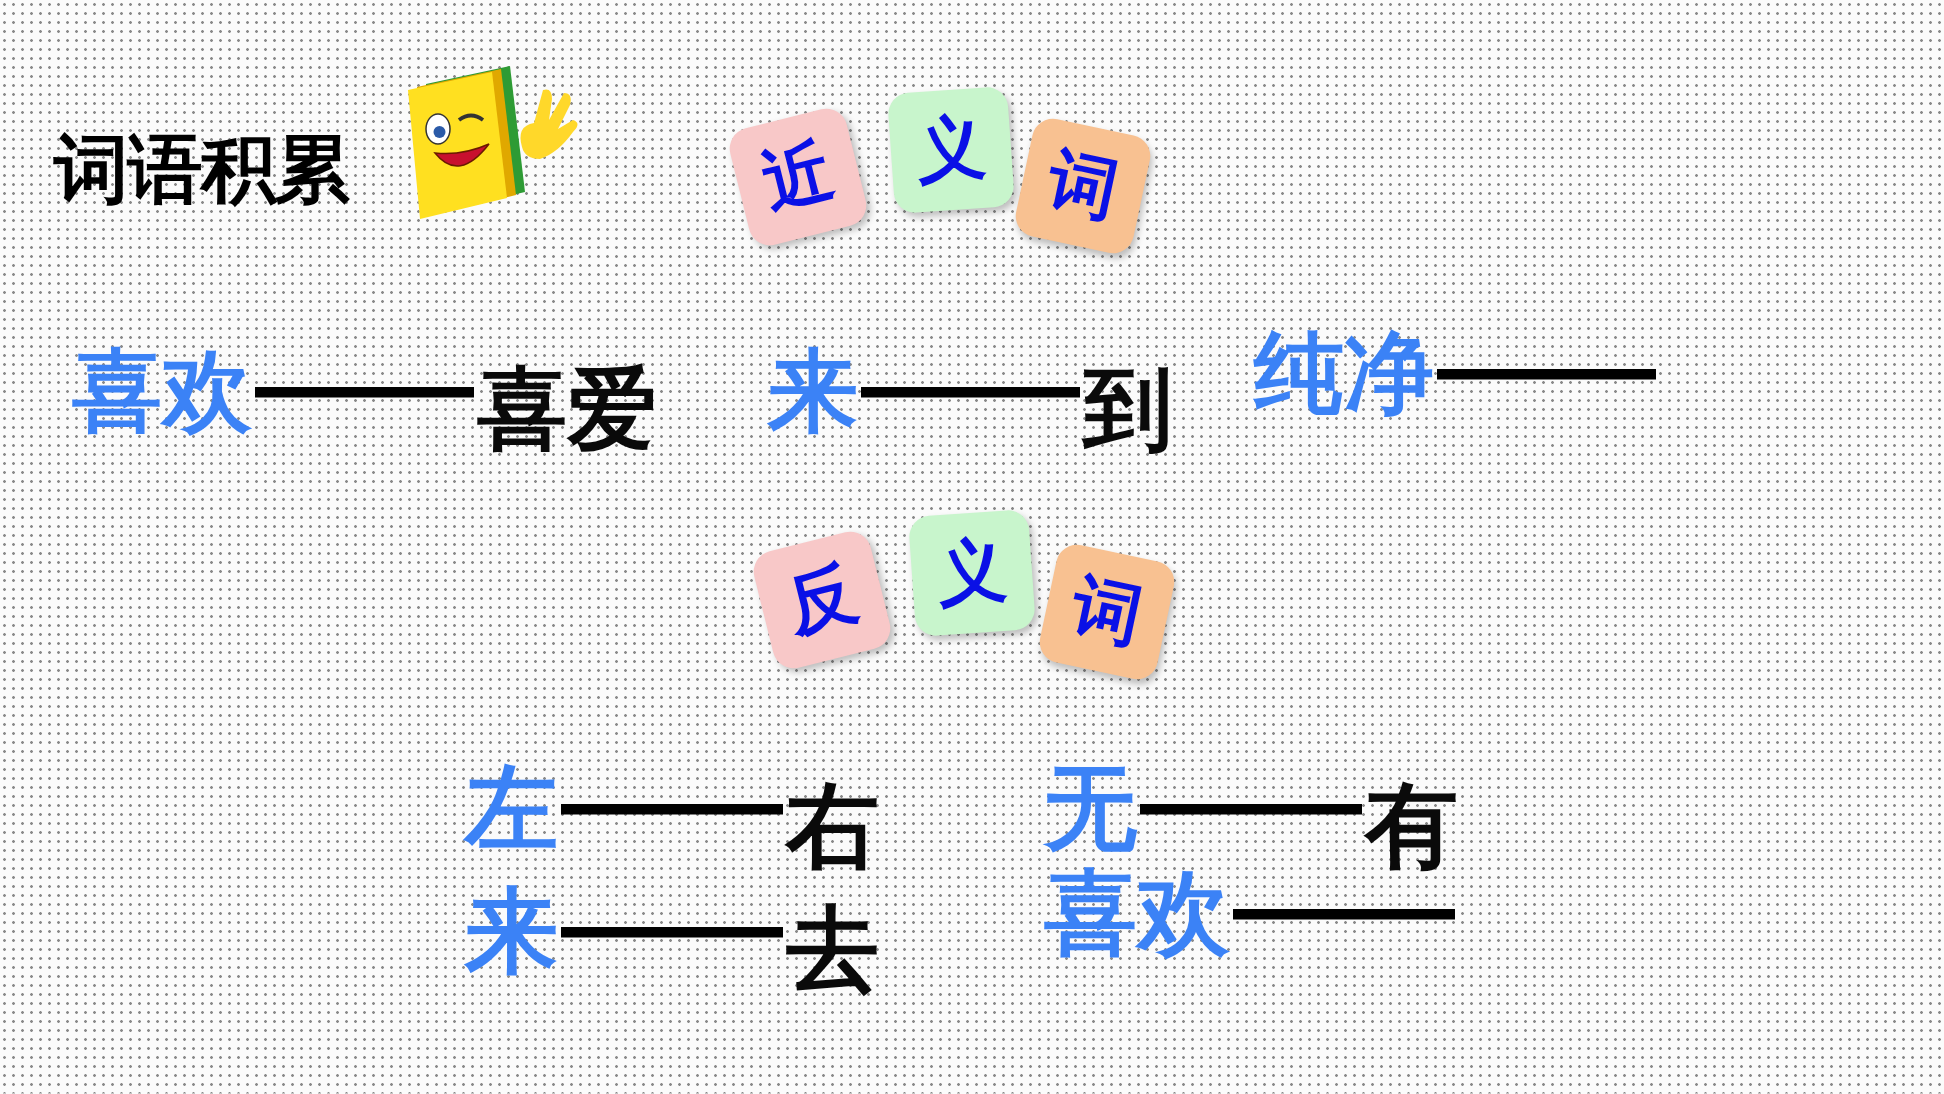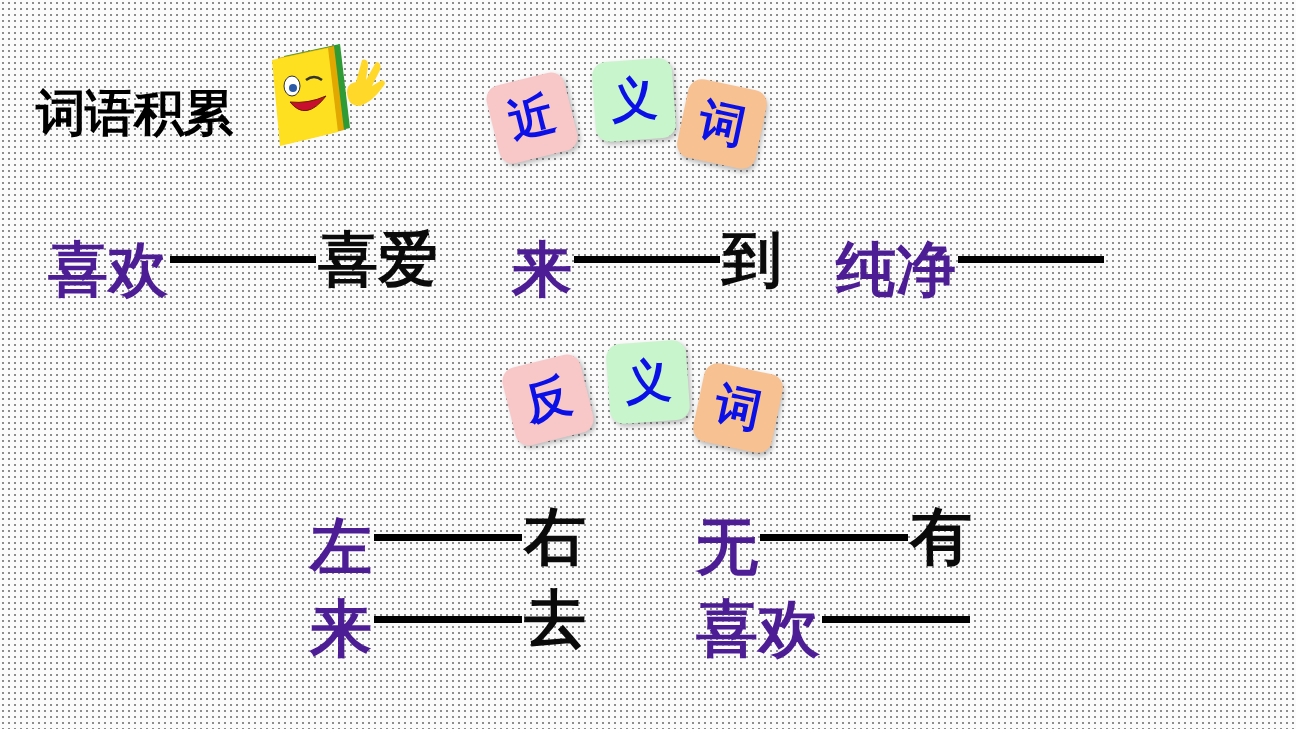--- a/index.html
+++ b/index.html
@@ -20,22 +20,22 @@
     position: absolute; width: 80px; height: 80px; border-radius: 14px;
     display: flex; align-items: center; justify-content: center;
     font-size: 46px; font-weight: bold; color: #0a10e6;
     box-shadow: 2px 3px 5px rgba(0,0,0,0.25);
   }
   .pink { background: #f8c8c8; }
   .green { background: #c8f5cc; }
   .orange { background: #f8c191; }
   .row { position: absolute; font-size: 60px; font-weight: bold; line-height: 1; white-space: nowrap; display: flex; align-items: center; }
   .row2 { font-size: 62px; }
-  .red { color: #4c1d95; margin-top: 20px; }
-  .blk { color: #0a0a0a; }
+  .red { color: #3b82f6; }
+  .blk { color: #0a0a0a; margin-top: 24px; }
   .dash { display: inline-block; height: 7px; background: #000; margin: 0 2px; }
 </style>
 </head>
 <body>
 
 <div class="title">词语积累</div>
 
 <svg class="mascot" viewBox="0 0 130 110">
   <path d="M22 18 L78 6 L88 90 L30 104 Z" fill="#2e9b34"></path>
   <path d="M16 20 L72 8 L82 92 L24 106 Z" fill="#e0a800"></path>

